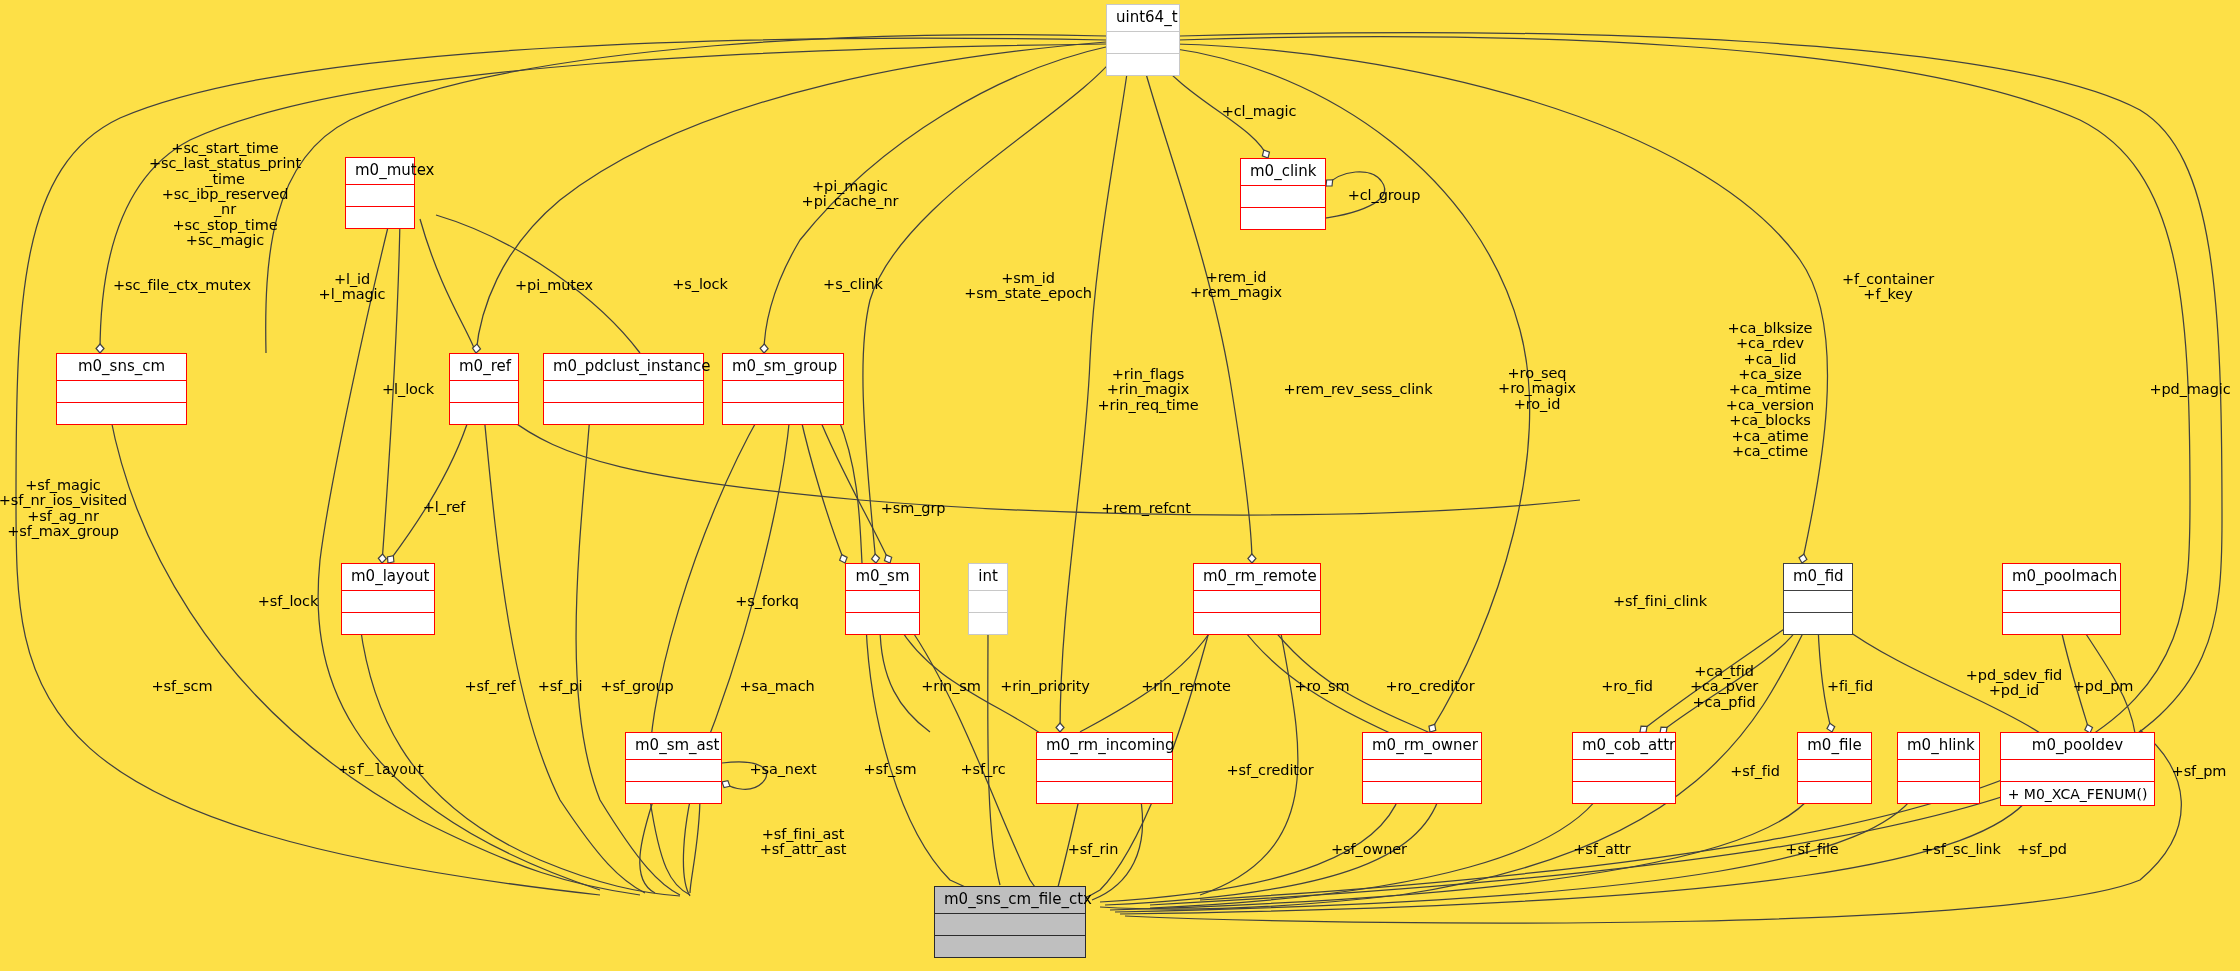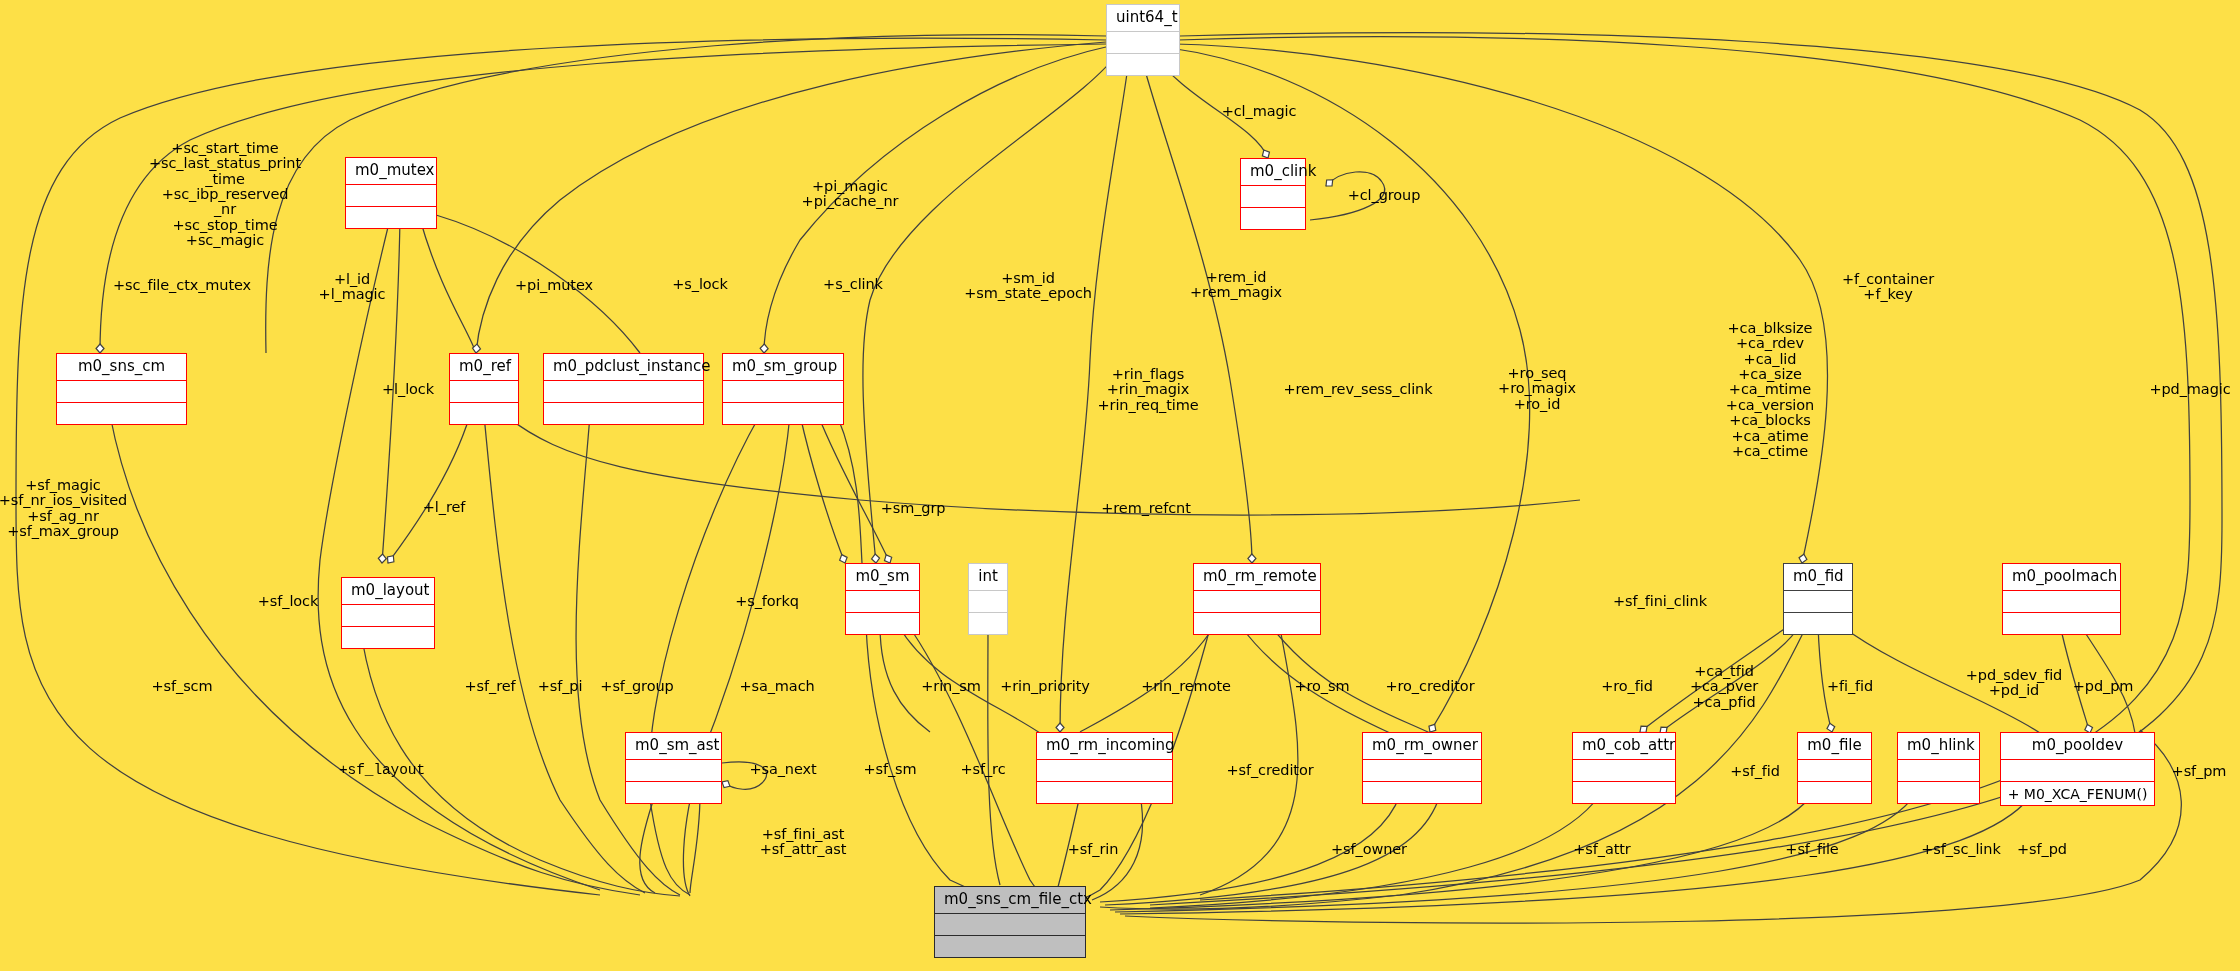--- a/index.html
+++ b/index.html
@@ -123,26 +123,26 @@
         <polygon points="-9,0 -4.5,-4 0,0 -4.5,4" transform="translate(722,782) rotate(-151.55222823513847)"></polygon>
       </g>
   </svg>
 
   <div id="node-layer">
       <div class="node gray" style="left: 1106px; top: 4px; width: 74px;">
         <div class="tt">uint64_t</div>
         <div class="cmp"></div>
         <div class="cmp"></div>
       </div>
-      <div class="node red" style="left: 345px; top: 157px; width: 92px;">
+      <div class="node red" style="left: 345px; top: 157px; width: 70px;">
         <div class="tt">m0_mutex</div>
         <div class="cmp"></div>
         <div class="cmp"></div>
       </div>
-      <div class="node red" style="left: 1240px; top: 158px; width: 66px;">
+      <div class="node red" style="left: 1240px; top: 158px; width: 86px;">
         <div class="tt">m0_clink</div>
         <div class="cmp"></div>
         <div class="cmp"></div>
       </div>
       <div class="node red" style="left: 56px; top: 353px; width: 131px;">
         <div class="tt">m0_sns_cm</div>
         <div class="cmp"></div>
         <div class="cmp"></div>
       </div>
       <div class="node red" style="left: 449px; top: 353px; width: 70px;">
@@ -163,21 +163,21 @@
       <div class="node dark" style="left: 1783px; top: 563px; width: 70px;">
         <div class="tt">m0_fid</div>
         <div class="cmp"></div>
         <div class="cmp"></div>
       </div>
       <div class="node red" style="left: 2002px; top: 563px; width: 119px;">
         <div class="tt">m0_poolmach</div>
         <div class="cmp"></div>
         <div class="cmp"></div>
       </div>
-      <div class="node red" style="left: 341px; top: 577px; width: 94px;">
+      <div class="node red" style="left: 341px; top: 563px; width: 94px;">
         <div class="tt">m0_layout</div>
         <div class="cmp"></div>
         <div class="cmp"></div>
       </div>
       <div class="node red" style="left: 845px; top: 563px; width: 75px;">
         <div class="tt">m0_sm</div>
         <div class="cmp"></div>
         <div class="cmp"></div>
       </div>
       <div class="node gray" style="left: 968px; top: 563px; width: 40px;">

